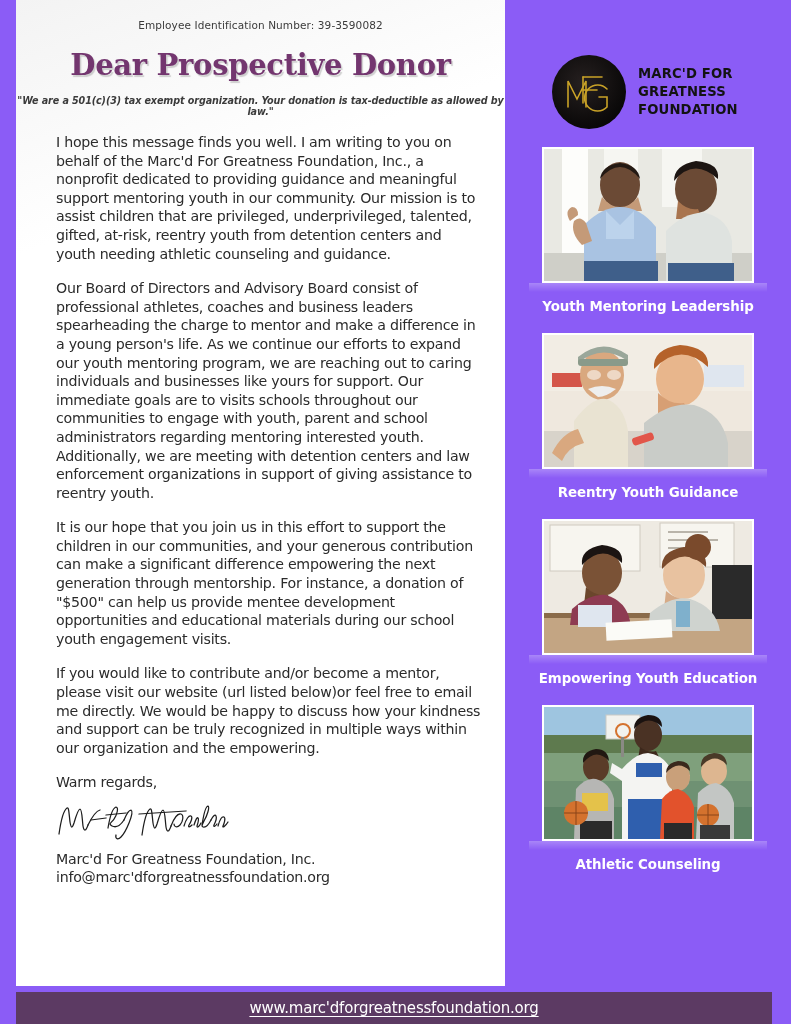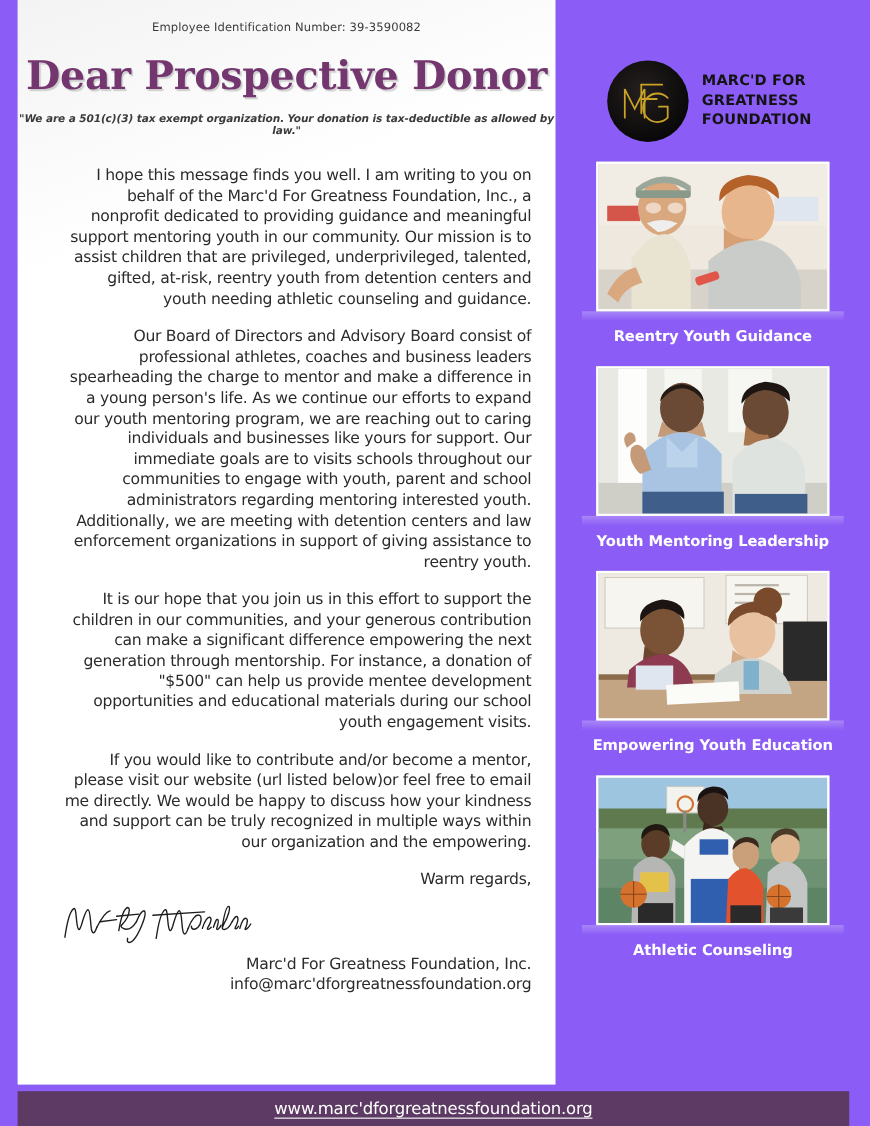--- a/index.html
+++ b/index.html
@@ -39,41 +39,40 @@
     font-size: 10.5px;
     color: #3a3a3a;
     letter-spacing: 0.1px;
     padding-top: 19px;
   }
 
   .letter-title {
     text-align: center;
     font-family: "DejaVu Serif", serif;
     font-weight: bold;
-    font-size: 36px;
+    font-size: 29px;
     color: #73366f;
     letter-spacing: -0.3px;
     margin-top: 17px;
     text-shadow: 1.5px 1.5px 1px rgba(150,150,150,0.45);
   }
 
   .tax-line {
     text-align: center;
     font-size: 9.6px;
     font-style: italic;
     font-weight: bold;
     color: #3b3b3b;
     margin-top: 13px;
     letter-spacing: -0.1px;
   }
 
   .body-wrap {
     padding: 0 22px 0 40px;
-    margin-top: 26px;
-    text-align: right;
+    margin-top: 16px;
   }
 
   .para {
     font-size: 14.2px;
     line-height: 1.31;
     color: #2b2b2b;
     margin-bottom: 16px;
     letter-spacing: -0.25px;
   }
 
@@ -270,20 +269,50 @@
         <div>GREATNESS</div>
         <div>FOUNDATION</div>
       </div>
     </div>
 
     <div class="cards">
 
       <div class="card">
         <div class="card-photo">
           <svg width="208" height="132" viewBox="0 0 208 132" aria-hidden="true">
+            <rect width="208" height="132" fill="#dcdcd6"></rect>
+            <rect x="0" y="0" width="208" height="132" fill="#e9e9e3"></rect>
+            <rect x="18" y="0" width="26" height="110" fill="#fdfdfb"></rect>
+            <rect x="60" y="0" width="34" height="64" fill="#f6f6f2"></rect>
+            <rect x="118" y="0" width="40" height="58" fill="#f6f6f2"></rect>
+            <rect x="0" y="104" width="208" height="28" fill="#cfcfc8"></rect>
+
+            <ellipse cx="76" cy="36" rx="20" ry="23" fill="#6b4a35"></ellipse>
+            <path d="M56 30 Q76 6 96 30 Q94 16 76 14 Q58 16 56 30Z" fill="#241a14"></path>
+            <path d="M58 48 Q66 58 76 58 Q86 58 94 48 L98 62 L54 62Z" fill="#c49a78"></path>
+            <path d="M40 132 L40 76 Q58 58 76 58 Q96 58 112 78 L112 132Z" fill="#a9c3e2"></path>
+            <path d="M62 62 L76 76 L90 62 L90 90 L62 90Z" fill="#bcd3ec"></path>
+            <path d="M38 96 Q26 84 30 72 Q36 66 42 74 L48 92Z" fill="#c49a78"></path>
+            <path d="M26 72 Q20 62 28 58 Q34 58 34 66" fill="#c49a78"></path>
+            <rect x="40" y="112" width="74" height="20" fill="#3f5f8a"></rect>
+
+            <ellipse cx="152" cy="40" rx="21" ry="24" fill="#6b4a35"></ellipse>
+            <path d="M130 32 Q150 8 174 30 Q176 14 152 12 Q130 16 130 32Z" fill="#1c1512"></path>
+            <path d="M134 52 Q144 62 154 60 L158 70 L132 70Z" fill="#a9754f"></path>
+            <path d="M122 132 L122 82 Q142 62 162 64 Q184 70 188 92 L188 132Z" fill="#dfe3e0"></path>
+            <rect x="124" y="114" width="66" height="18" fill="#3f5f8a"></rect>
+          </svg>
+        </div>
+        <div class="card-shadow"></div>
+        <div class="card-caption">Youth Mentoring Leadership</div>
+      </div>
+
+      <div class="card">
+        <div class="card-photo">
+          <svg width="208" height="132" viewBox="0 0 208 132" aria-hidden="true">
             <rect width="208" height="132" fill="#efe8de"></rect>
             <rect x="0" y="0" width="208" height="56" fill="#f2ede4"></rect>
             <rect x="8" y="38" width="30" height="14" fill="#d4564a"></rect>
             <rect x="160" y="30" width="40" height="22" fill="#dfe6ef"></rect>
             <rect x="0" y="96" width="208" height="36" fill="#d8d3ca"></rect>
 
             <ellipse cx="58" cy="40" rx="22" ry="25" fill="#d9a87f"></ellipse>
             <path d="M34 28 Q58 8 84 26 L84 20 Q58 2 34 22Z" fill="#9aa79a"></path>
             <rect x="34" y="24" width="50" height="7" rx="3" fill="#8a9a8a"></rect>
             <ellipse cx="50" cy="40" rx="7" ry="5" fill="#fff" opacity="0.55"></ellipse>
@@ -294,50 +323,20 @@
 
             <ellipse cx="136" cy="44" rx="24" ry="27" fill="#e8b68c"></ellipse>
             <path d="M110 34 Q136 6 164 32 Q166 12 136 10 Q108 14 110 34Z" fill="#b5622a"></path>
             <path d="M114 58 Q126 70 140 68 L146 80 L114 80Z" fill="#d79f74"></path>
             <path d="M100 132 L100 88 Q126 66 150 70 Q178 78 184 108 L184 132Z" fill="#c9ccc8"></path>
             <rect x="88" y="100" width="22" height="8" rx="3" fill="#e2564a" transform="rotate(-18 99 104)"></rect>
           </svg>
         </div>
         <div class="card-shadow"></div>
         <div class="card-caption">Reentry Youth Guidance</div>
-      </div>
-
-      <div class="card">
-        <div class="card-photo">
-          <svg width="208" height="132" viewBox="0 0 208 132" aria-hidden="true">
-            <rect width="208" height="132" fill="#dcdcd6"></rect>
-            <rect x="0" y="0" width="208" height="132" fill="#e9e9e3"></rect>
-            <rect x="18" y="0" width="26" height="110" fill="#fdfdfb"></rect>
-            <rect x="60" y="0" width="34" height="64" fill="#f6f6f2"></rect>
-            <rect x="118" y="0" width="40" height="58" fill="#f6f6f2"></rect>
-            <rect x="0" y="104" width="208" height="28" fill="#cfcfc8"></rect>
-
-            <ellipse cx="76" cy="36" rx="20" ry="23" fill="#6b4a35"></ellipse>
-            <path d="M56 30 Q76 6 96 30 Q94 16 76 14 Q58 16 56 30Z" fill="#241a14"></path>
-            <path d="M58 48 Q66 58 76 58 Q86 58 94 48 L98 62 L54 62Z" fill="#c49a78"></path>
-            <path d="M40 132 L40 76 Q58 58 76 58 Q96 58 112 78 L112 132Z" fill="#a9c3e2"></path>
-            <path d="M62 62 L76 76 L90 62 L90 90 L62 90Z" fill="#bcd3ec"></path>
-            <path d="M38 96 Q26 84 30 72 Q36 66 42 74 L48 92Z" fill="#c49a78"></path>
-            <path d="M26 72 Q20 62 28 58 Q34 58 34 66" fill="#c49a78"></path>
-            <rect x="40" y="112" width="74" height="20" fill="#3f5f8a"></rect>
-
-            <ellipse cx="152" cy="40" rx="21" ry="24" fill="#6b4a35"></ellipse>
-            <path d="M130 32 Q150 8 174 30 Q176 14 152 12 Q130 16 130 32Z" fill="#1c1512"></path>
-            <path d="M134 52 Q144 62 154 60 L158 70 L132 70Z" fill="#a9754f"></path>
-            <path d="M122 132 L122 82 Q142 62 162 64 Q184 70 188 92 L188 132Z" fill="#dfe3e0"></path>
-            <rect x="124" y="114" width="66" height="18" fill="#3f5f8a"></rect>
-          </svg>
-        </div>
-        <div class="card-shadow"></div>
-        <div class="card-caption">Youth Mentoring Leadership</div>
       </div>
 
       <div class="card">
         <div class="card-photo">
           <svg width="208" height="132" viewBox="0 0 208 132" aria-hidden="true">
             <rect width="208" height="132" fill="#eeeae2"></rect>
             <rect x="6" y="4" width="90" height="46" fill="#f7f5ef" stroke="#cfcac0"></rect>
             <rect x="116" y="2" width="74" height="44" fill="#f7f5ef" stroke="#cfcac0"></rect>
             <rect x="124" y="10" width="40" height="2" fill="#b9b4aa"></rect>
             <rect x="124" y="18" width="50" height="2" fill="#b9b4aa"></rect>

